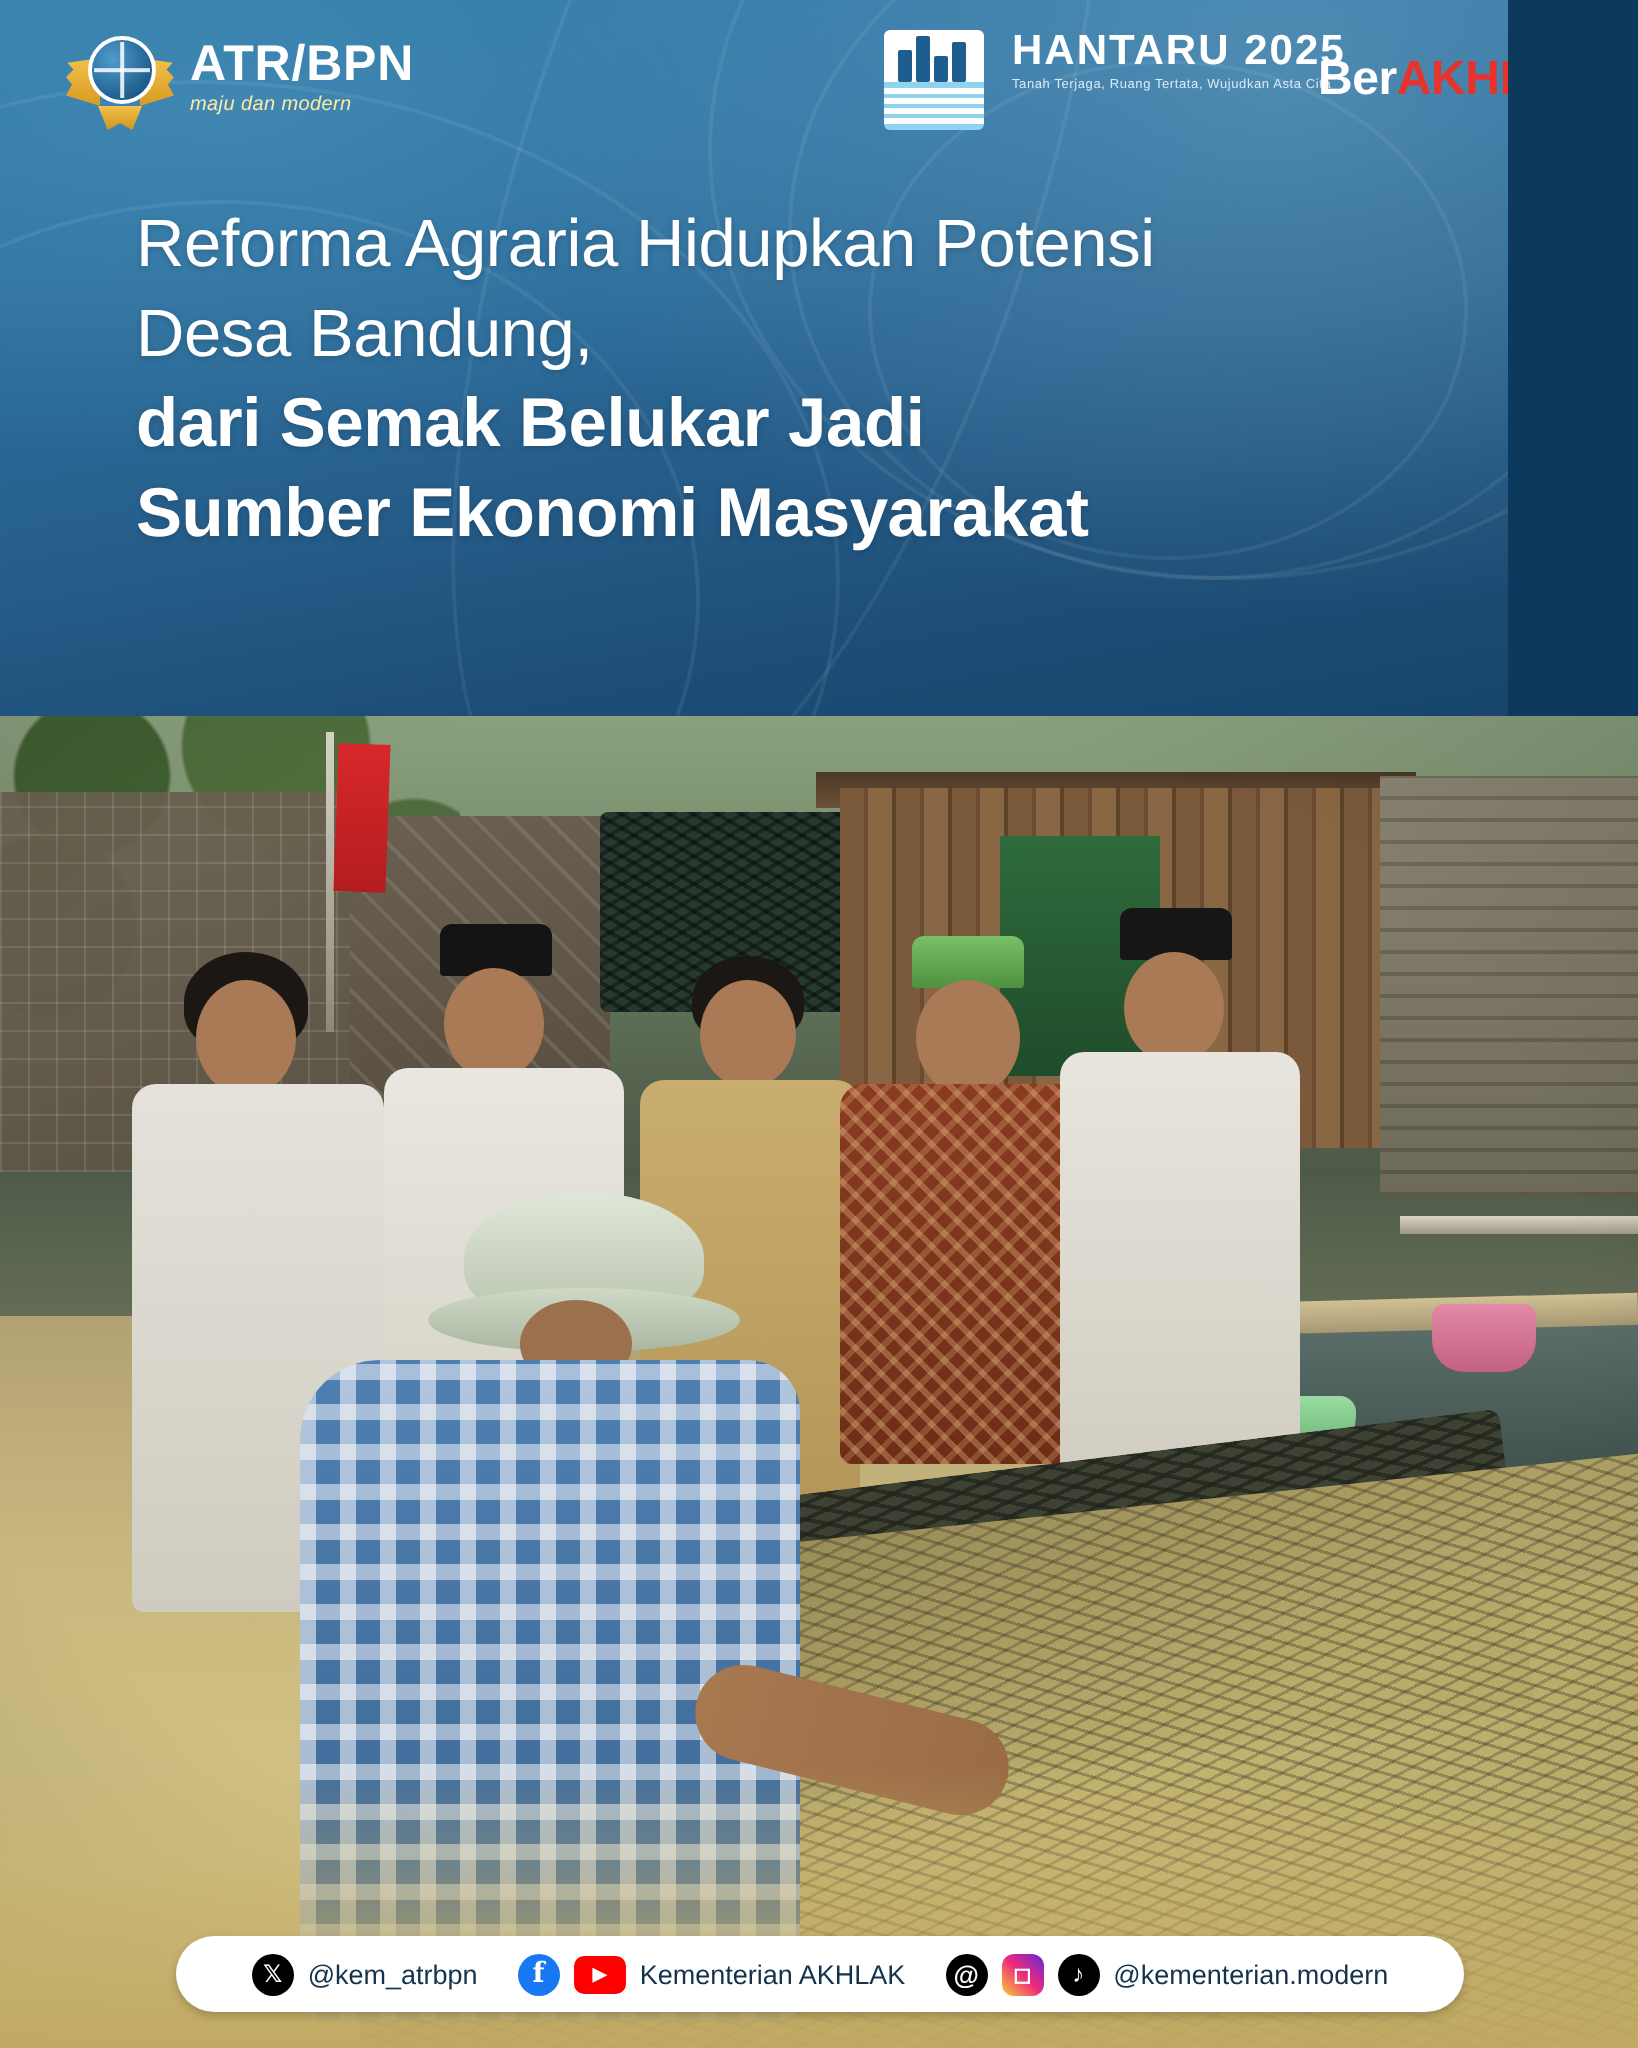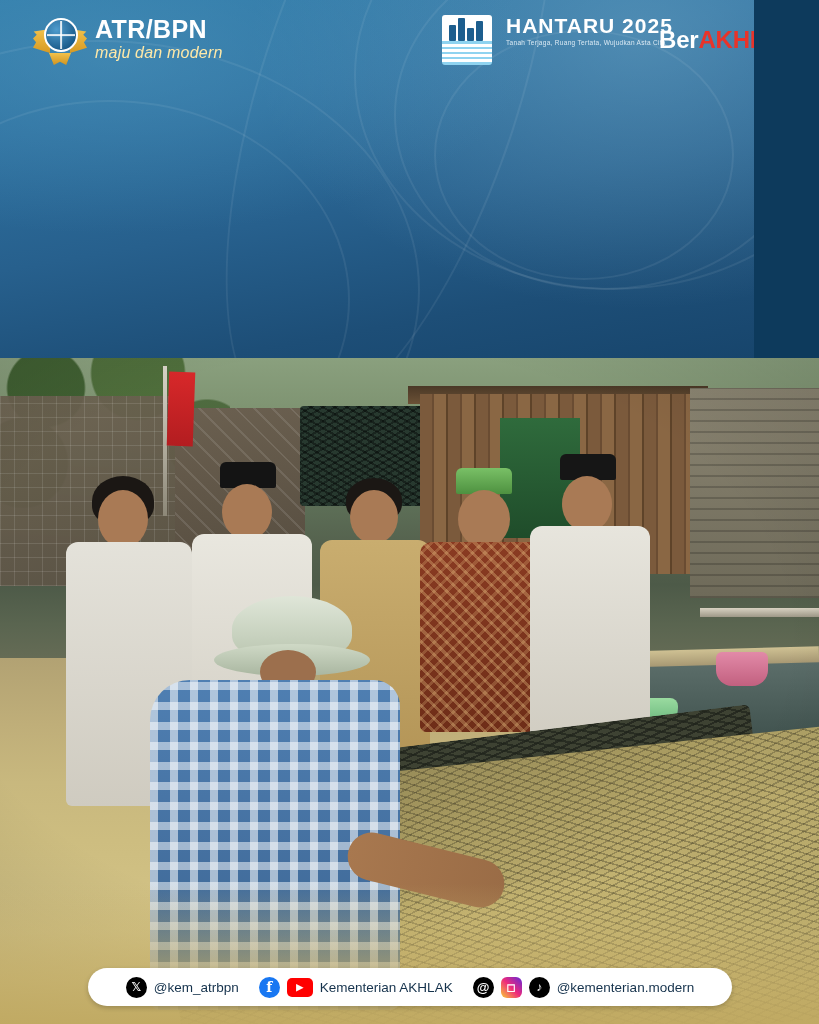--- a/index.html
+++ b/index.html
@@ -71,21 +71,21 @@
   .garuda .tail {
     position: absolute; left: 50%; bottom: 0; transform: translateX(-50%);
     width: 22px; height: 12px; background: linear-gradient(180deg,#f2c14b,#cf9420);
     clip-path: polygon(0 0,100% 0,78% 100%,50% 72%,22% 100%);
   }
   .atr-text { line-height: 1; }
   .atr-text .l1 {
     font-size: 25px; font-weight: bold; color: #ffffff; letter-spacing: 0.4px;
   }
   .atr-text .l2 {
-    font-size: 16px; color: #ffe9a8; font-style: italic; margin-top: 3px; letter-spacing: 0.2px;
+    font-size: 10px; color: #ffe9a8; font-style: italic; margin-top: 3px; letter-spacing: 0.2px;
   }
 
   .hantaru {
     position: absolute; left: 442px; top: 15px;
     display: flex; align-items: flex-start; gap: 14px;
   }
   .hantaru-mark {
     width: 50px; height: 50px; position: relative;
     background: linear-gradient(180deg, #ffffff 0 52%, #8fd3f0 52% 100%);
     border-radius: 3px;
@@ -412,20 +412,26 @@
       </div>
 
       <div class="berakhlak">
         <span class="ber">Ber</span>
           <span class="akhlak">AKHLAK</span>
           <span class="swoosh">❯</span>
       </div>
 
     </div>
 
+    <div class="headline">
+      <div class="ln">Reforma Agraria Hidupkan Potensi</div>
+      <div class="ln">Desa Bandung,</div>
+      <div class="ln bold">dari Semak Belukar Jadi</div>
+      <div class="ln bold">Sumber Ekonomi Masyarakat</div>
+    </div>
   </div>
 
   <div class="photo">
     <div class="ph-bg"></div>
     <div class="ph-foliage"></div>
     <div class="wall-a"></div>
     <div class="wall-b"></div>
     <div class="flagpole"></div>
     <div class="flag"></div>
     <div class="net-top"></div>

